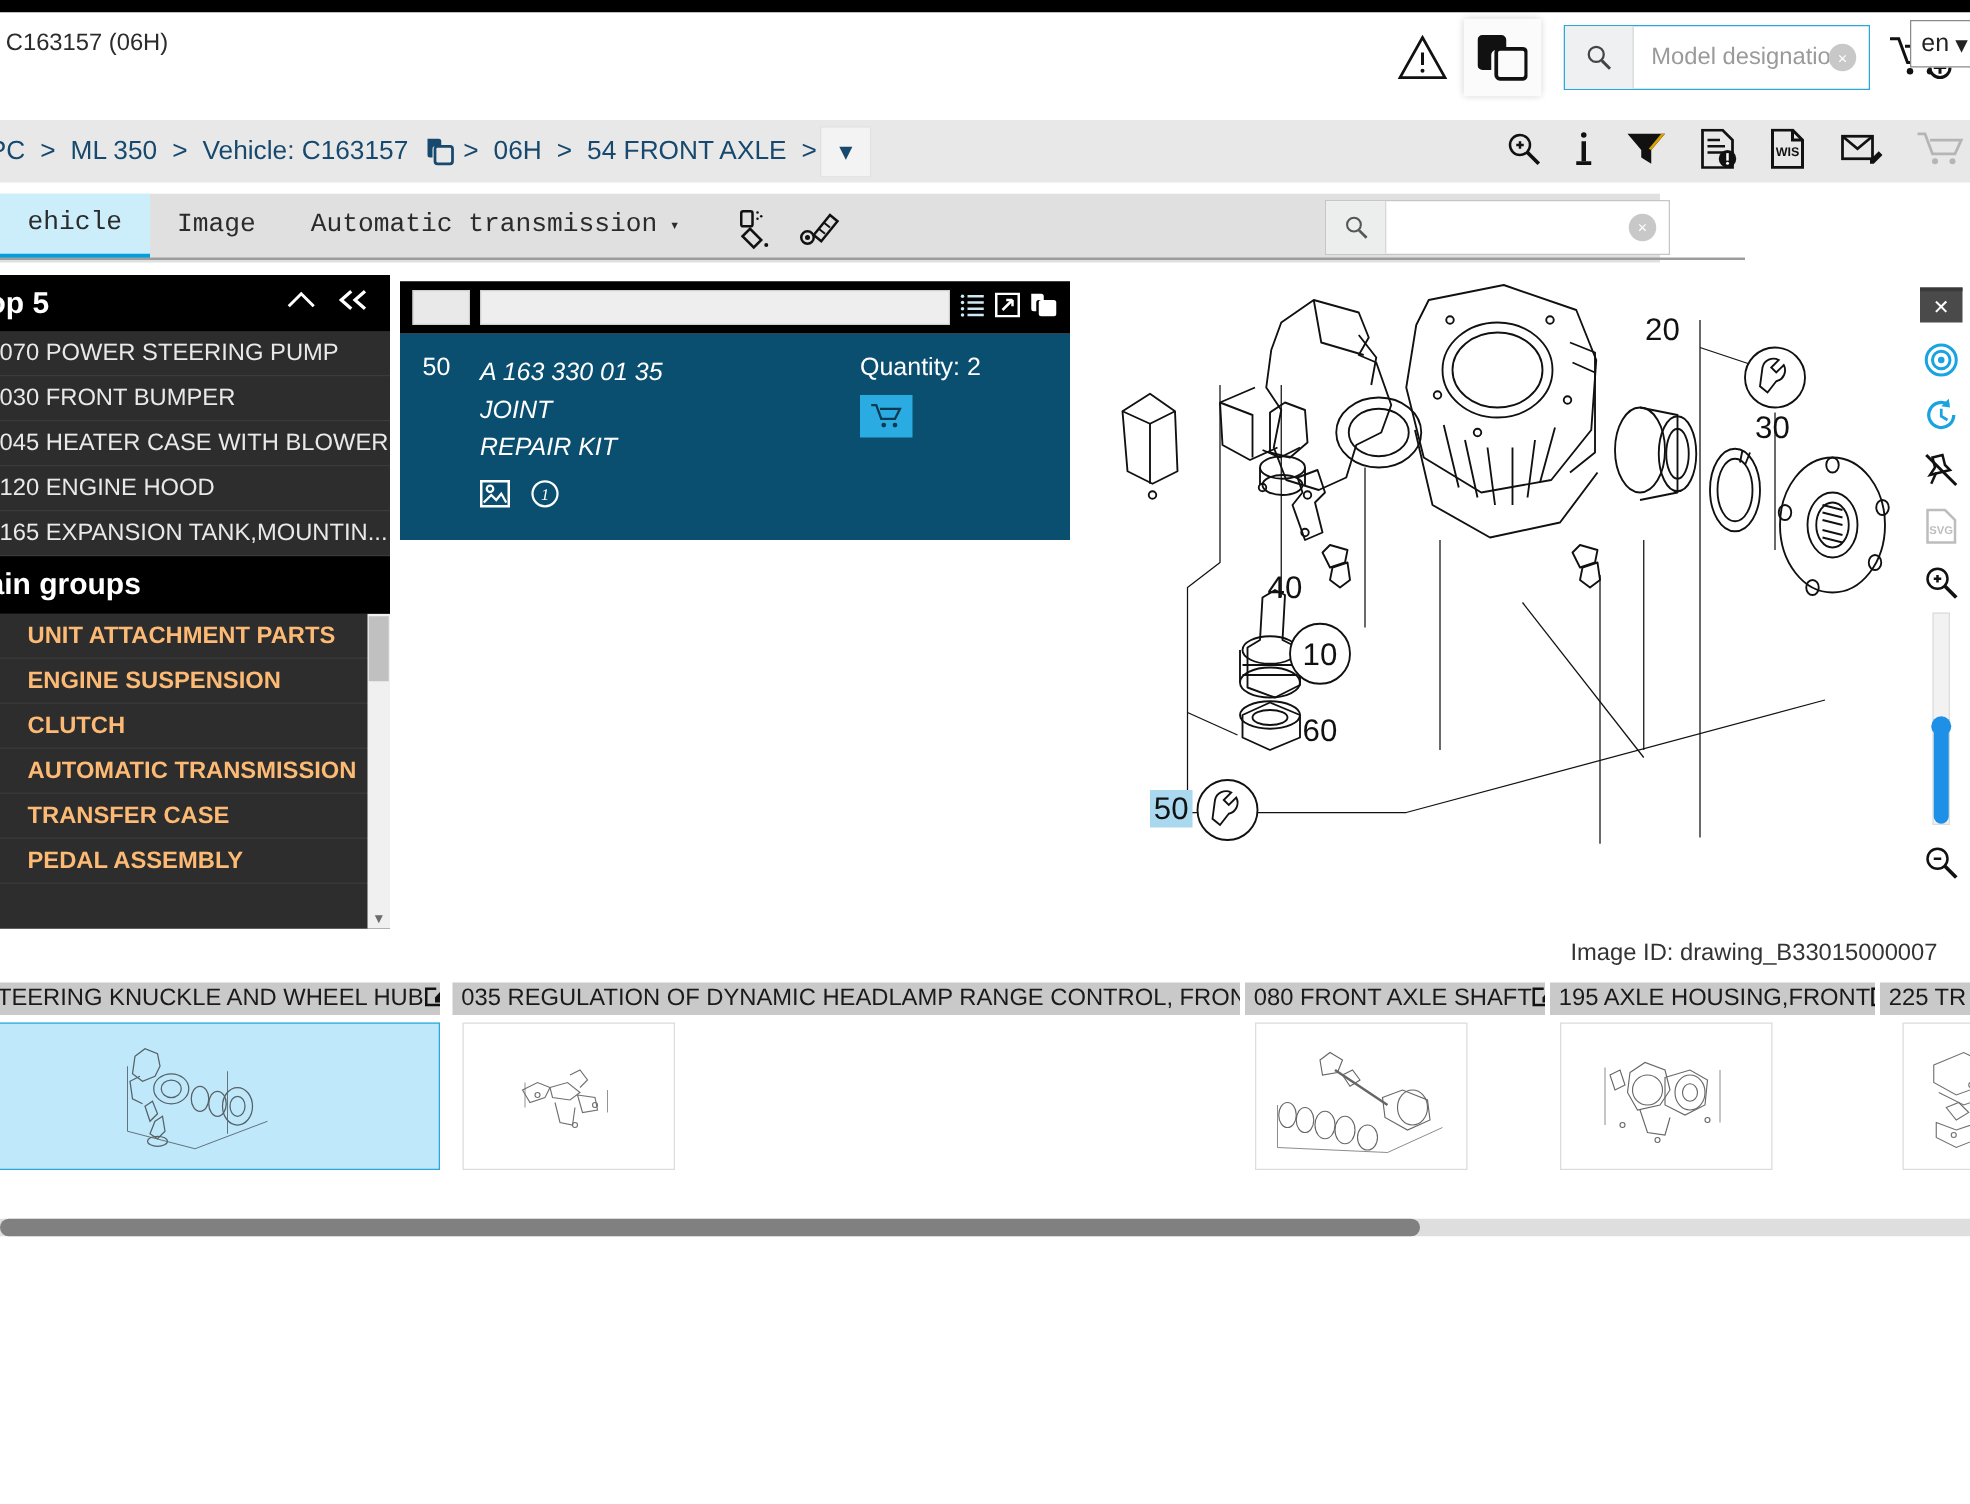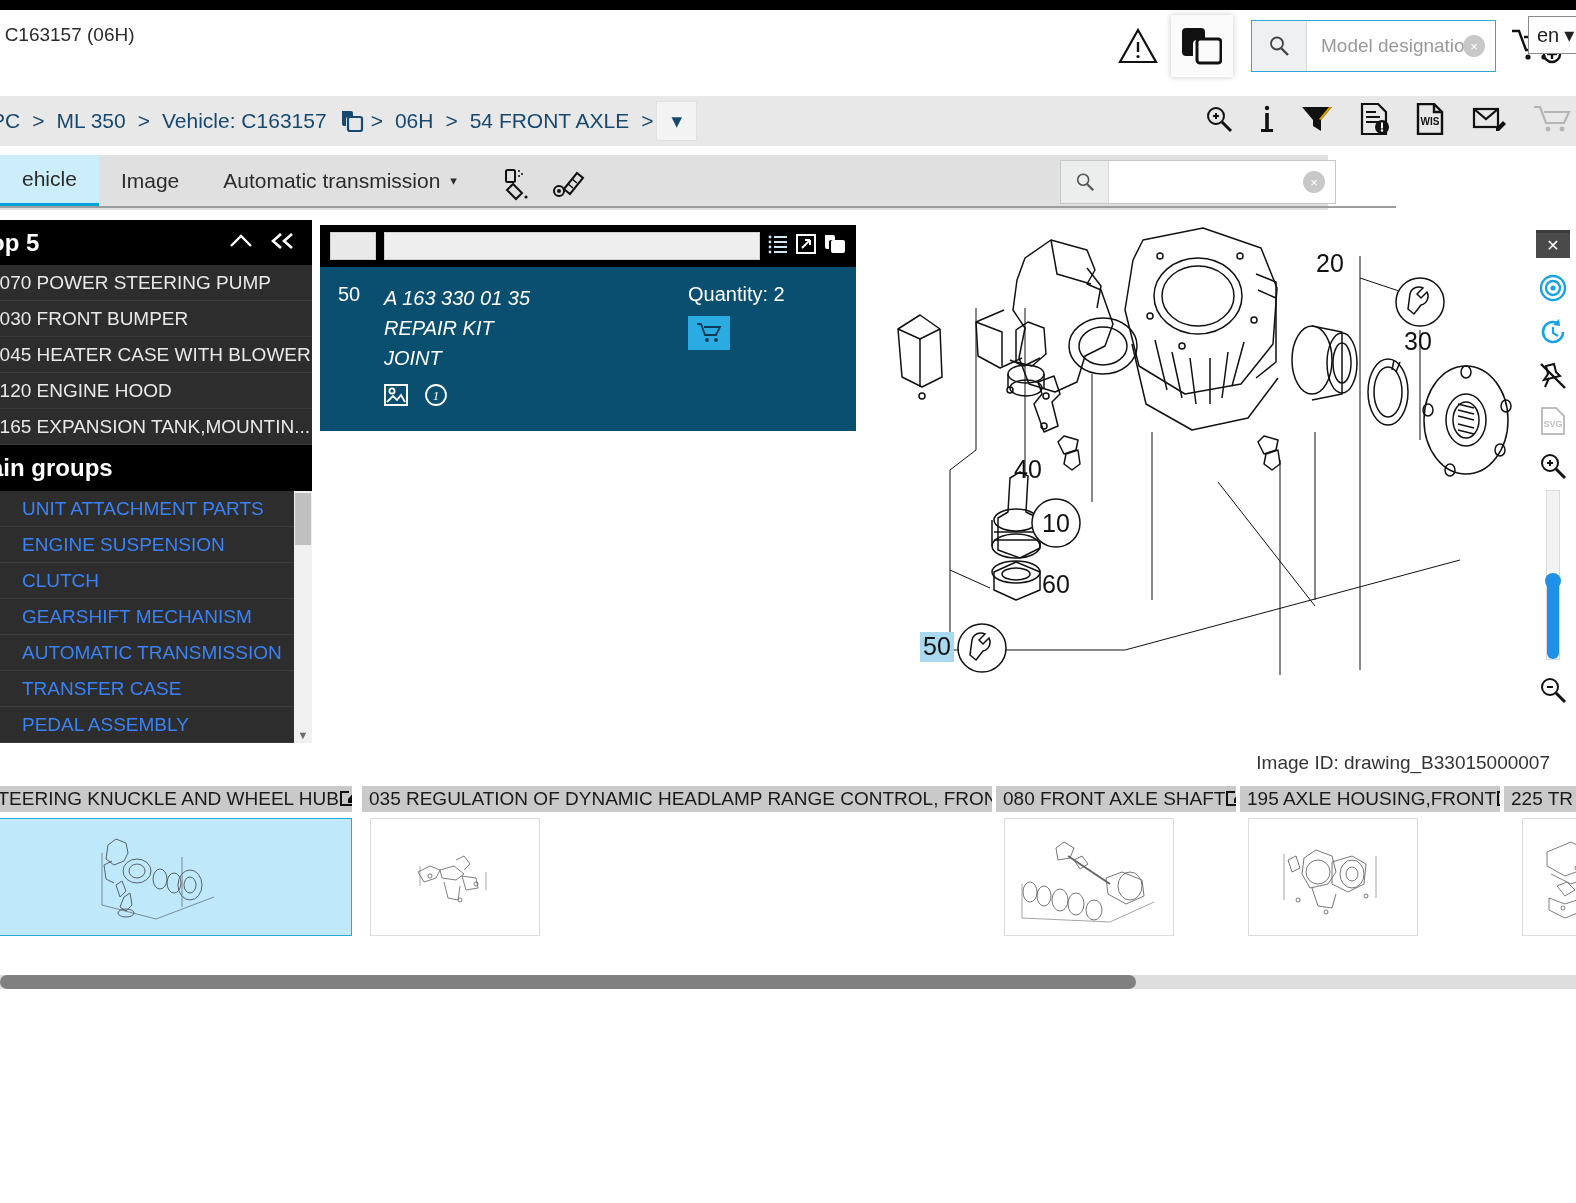--- a/index.html
+++ b/index.html
@@ -37,21 +37,21 @@
               display:flex; align-items:center; }
   .crumbs { display:flex; align-items:center; gap:0; margin-left:-18px; white-space:nowrap; }
   .crumb { font-size:21px; color:#17496e; padding:0 9px; }
   .crumb.sep { color:#17496e; padding:0 3px; }
   .crumb-copy { display:inline-flex; align-items:center; margin:0 4px; }
   .crumb-active { background:#f3f3f3; border:1px solid #e0e0e0; padding:7px 14px; font-size:21px; color:#17496e;
                   display:flex; align-items:center; gap:14px; }
   .crumb-tools { position:absolute; right:0; top:0; height:50px; display:flex; align-items:center; gap:26px; padding-right:4px; }
 
   
-  .tabbar { position:absolute; left:0; top:155px; width:1328px; height:55px; background:#e0e0e0; }
+  .tabbar { position:absolute; left:0; top:155px; width:1328px; height:55px; background:#e0e0e0;font-family:Liberation Mono, monospace; }
   .tabs { display:flex; align-items:flex-end; height:52px; }
   .tab { font-size:21px; color:#2b2b2b; padding:12px 22px 13px; height:52px; display:flex; align-items:center; }
   .tab.active { background:#ccedfa; border-bottom:4px solid #00a0df; }
   .tab .caret { margin-left:10px; font-size:13px; }
   .tab-icons { display:flex; align-items:center; gap:16px; padding-left:22px; }
   .tab-underline { position:absolute; left:0; bottom:2px; width:1396px; height:2px; background:#9d9d9d; }
   .tool-search { position:absolute; right:-8px; top:5px; width:276px; height:44px; display:flex;
                  align-items:center; background:#fff; border:1px solid #c6c6c6; }
   .tool-search .sicon { width:48px; height:42px; background:#eceded; display:flex; align-items:center;
                         justify-content:center; border-right:1px solid #d8d8d8; }
@@ -63,22 +63,22 @@
              padding:0 14px 0 0; }
   .sb-head-title { color:#fff; font-size:24px; font-weight:bold; margin-left:-20px; padding-left:10px; }
   .sb-head-icons { display:flex; align-items:center; gap:14px; color:#fff; }
   .sb-list { background:#2d2d2d; }
   .sb-item { height:36px; display:flex; align-items:center; padding-left:0px; color:#e9e9e9; font-size:19px;
              border-bottom:1px solid #3b3b3b; white-space:nowrap; overflow:hidden; }
   .sb-item .lbl { margin-left:-12px; }
   .sb-sub { height:46px; background:#000; display:flex; align-items:center; }
   .sb-sub-title { color:#fff; font-size:24px; font-weight:bold; margin-left:-20px; padding-left:10px; }
   .sb-groups { position:relative; background:#2d2d2d; height:252px; overflow:hidden; }
-  .sb-grow { height:36px; display:flex; align-items:center; color:#3b82f6; font-size:19px;
-             border-bottom:1px solid #3b3b3b; padding-left:22px; white-space:nowrap; }
+  .sb-grow { height:36px; display:flex; align-items:center; color:#fdba74; font-size:19px;
+             border-bottom:1px solid #3b3b3b; padding-left:22px; white-space:nowrap;font-weight:bold; }
   .sb-scroll { position:absolute; right:0; top:0; width:18px; height:252px; background:#f0f0f0;
                display:flex; flex-direction:column; align-items:center; }
   .sb-scroll .arrow { font-size:11px; color:#6b6b6b; height:16px; display:flex; align-items:center; }
   .sb-scroll .thumb { width:16px; height:52px; background:#c0c0c0; margin-top:2px; }
   .sb-scroll .track { flex:1; }
 
   
   .parts { position:absolute; left:320px; top:225px; width:536px; }
   .parts-head { height:42px; background:#000; display:flex; align-items:center; padding:0 10px; gap:8px; }
   .ph-box1 { width:46px; height:28px; background:#e9e9e9; border:1px solid #cfcfcf; }
@@ -345,23 +345,20 @@
       <div class="sb-grow">
           <span>UNIT ATTACHMENT PARTS</span>
         </div>
       <div class="sb-grow">
           <span>ENGINE SUSPENSION</span>
         </div>
       <div class="sb-grow">
           <span>CLUTCH</span>
         </div>
       <div class="sb-grow">
-          <span>GEARSHIFT MECHANISM</span>
-        </div>
-      <div class="sb-grow">
           <span>AUTOMATIC TRANSMISSION</span>
         </div>
       <div class="sb-grow">
           <span>TRANSFER CASE</span>
         </div>
       <div class="sb-grow">
           <span>PEDAL ASSEMBLY</span>
         </div>
       <div class="sb-scroll">
         <span class="arrow">▲</span>
@@ -401,22 +398,22 @@
               <path d="M1 1h8a2 2 0 0 1 2 2v3H7a2 2 0 0 0-2 2v7H3a2 2 0 0 1-2-2z" fill="#fff"></path>
               <path d="M9 6h10a2 2 0 0 1 2 2v9a2 2 0 0 1-2 2H9a2 2 0 0 1-2-2V8a2 2 0 0 1 2-2z" fill="#fff"></path>
             </svg>
         </span>
       </span>
     </div>
     <div class="part-card">
       <div class="pc-left">50</div>
       <div class="pc-mid">
         <div class="pc-line">A 163 330 01 35</div>
+        <div class="pc-line">JOINT</div>
         <div class="pc-line">REPAIR KIT</div>
-        <div class="pc-line">JOINT</div>
         <div class="pc-icons">
           <span>
             <svg width="24" height="24" viewBox="0 0 24 24">
                 <rect x="1" y="2" width="22" height="20" fill="none" stroke="#fff" stroke-width="2"></rect>
                 <circle cx="8" cy="8" r="2.6" fill="none" stroke="#fff" stroke-width="1.8"></circle>
                 <path d="M3 19 L9 13 L13 17 L17 12 L21 19" fill="none" stroke="#fff" stroke-width="1.8"></path>
               </svg>
           </span>
           <span>
             <svg width="24" height="24" viewBox="0 0 24 24">

